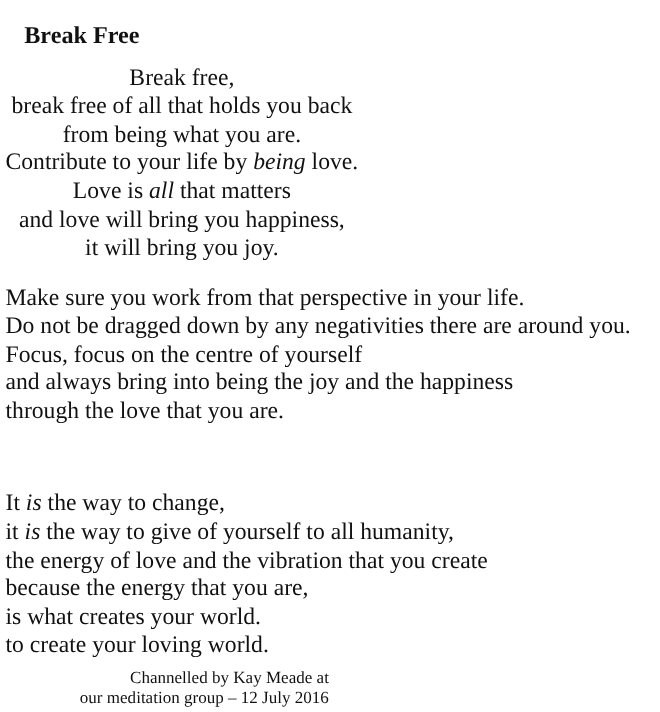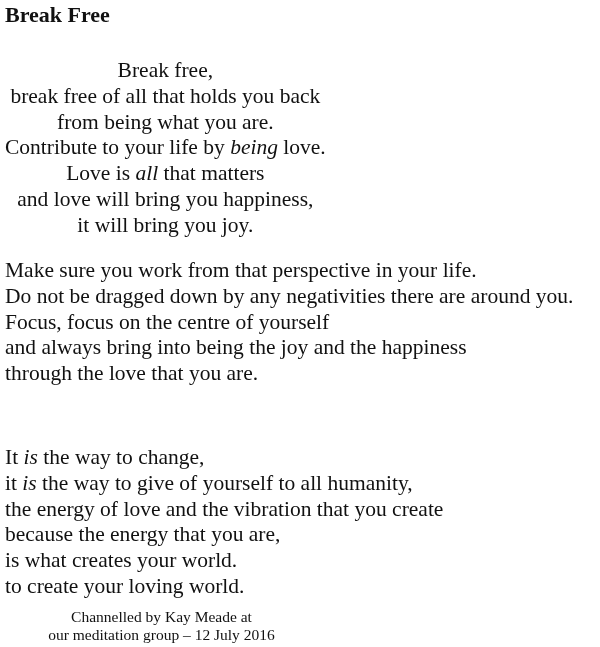--- a/index.html
+++ b/index.html
@@ -15,42 +15,42 @@
       font-family: "Liberation Serif", "DejaVu Serif", serif;
       color: #111111;
     }
     .title {
       position: absolute;
       left: 5px;
       top: 2px;
       font-size: 22px;
       font-weight: bold;
       line-height: 26px;
-      margin: 0;
+      margin: 17px;
     }
     .stanza {
       position: absolute;
       left: 5px;
       margin: 0;
       font-size: 21.5px;
       line-height: 25.8px;
       white-space: nowrap;
     }
     .stanza .line {
       display: block;
     }
     .stanza-1 { top: 58px; text-align: center; }
     .stanza-2 { top: 258px; }
     .stanza-3 { top: 414px; margin-top: 31px; }
     .credit {
       position: absolute;
-      left: 34px;
+      left: 44px;
       top: 608px;
       width: 255px;
-      text-align: center;
+      text-align: right;
       font-size: 15.5px;
       line-height: 18px;
       margin: 0;
     }
     .credit .line { display: block; }
     em { font-style: italic; }
   </style>
 </head>
 <body>
 

